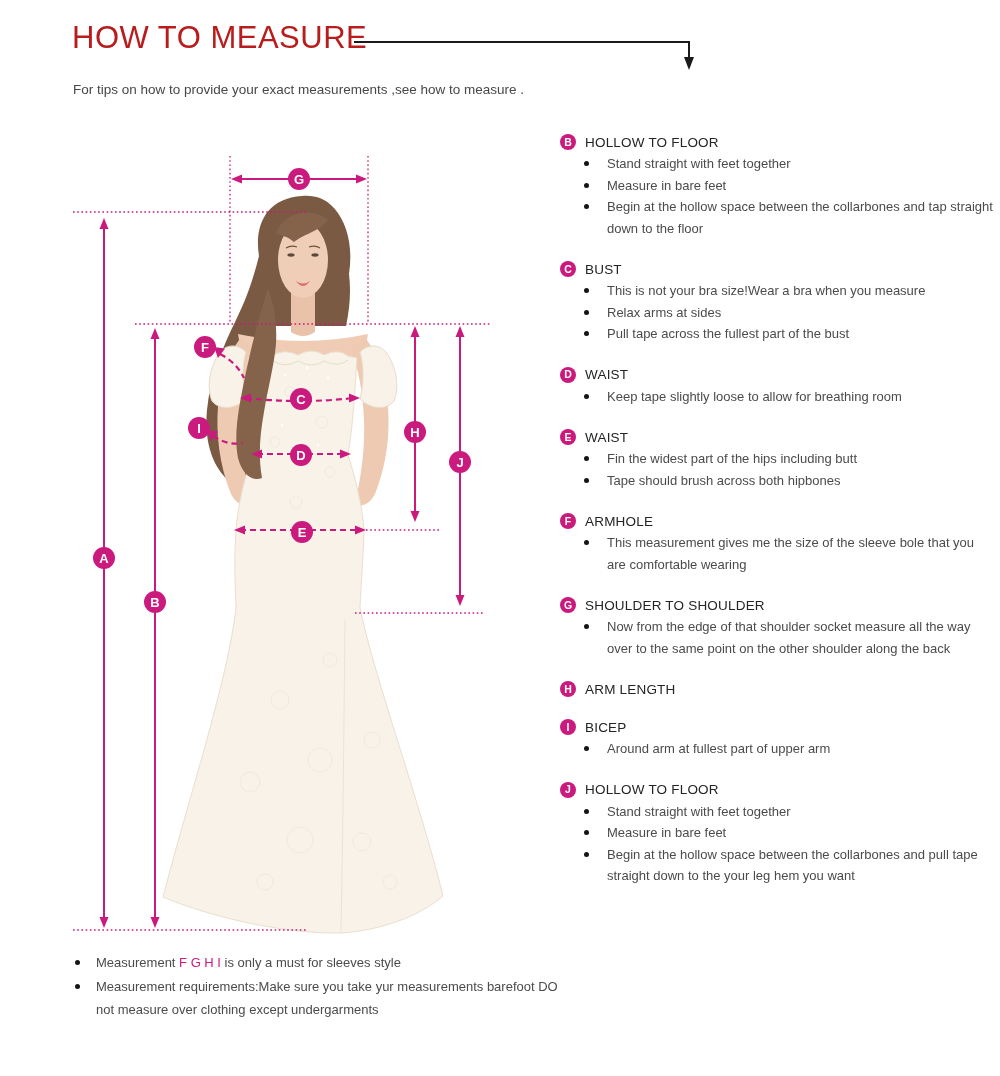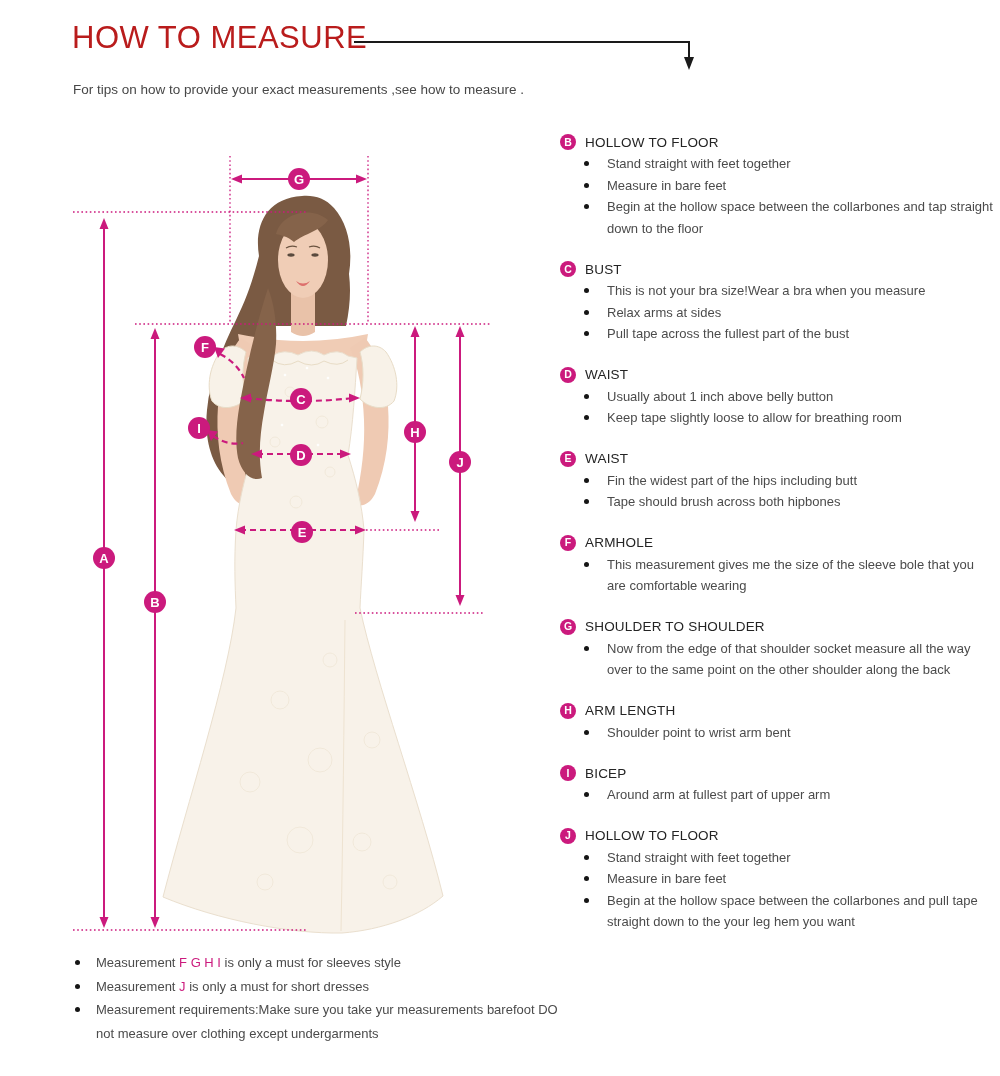--- a/index.html
+++ b/index.html
@@ -258,21 +258,20 @@
       <li>Pull tape across the fullest part of the bust</li>
     </ul>
   </div>
 
   <div class="section">
     <div class="sec-head">
       <span class="badge">D</span>
       <span class="sec-title">WAIST</span>
     </div>
     <ul class="bullets">
-      <li>Usually about 1 inch above belly button</li>
       <li>Keep tape slightly loose to allow for breathing room</li>
     </ul>
   </div>
 
   <div class="section">
     <div class="sec-head">
       <span class="badge">E</span>
       <span class="sec-title">WAIST</span>
     </div>
     <ul class="bullets">
@@ -299,23 +298,20 @@
     <ul class="bullets">
       <li>Now from the edge of that shoulder socket measure all the way over to the same point on the other shoulder along the back</li>
     </ul>
   </div>
 
   <div class="section">
     <div class="sec-head">
       <span class="badge">H</span>
       <span class="sec-title">ARM LENGTH</span>
     </div>
-    <ul class="bullets">
-      <li>Shoulder point to wrist arm bent</li>
-    </ul>
   </div>
 
   <div class="section">
     <div class="sec-head">
       <span class="badge">I</span>
       <span class="sec-title">BICEP</span>
     </div>
     <ul class="bullets">
       <li>Around arm at fullest part of upper arm</li>
     </ul>
@@ -330,16 +326,15 @@
       <li>Stand straight with feet together</li>
       <li>Measure in bare feet</li>
       <li>Begin at the hollow space between the collarbones and pull tape straight down to the your leg hem you want</li>
     </ul>
   </div>
 </div>
 
 <div class="notes">
   <ul class="notes-list">
     <li><span>Measurement </span><span class="accent">F G H I</span><span> is only a must for sleeves style</span></li>
-    <li><span>Measurement </span><span class="accent">J</span><span> is only a must for short dresses</span></li>
     <li><span>Measurement requirements:Make sure you take yur measurements barefoot DO not measure over clothing except undergarments</span><span class="accent"></span><span></span></li>
   </ul>
 </div>
 
 </body></html>

